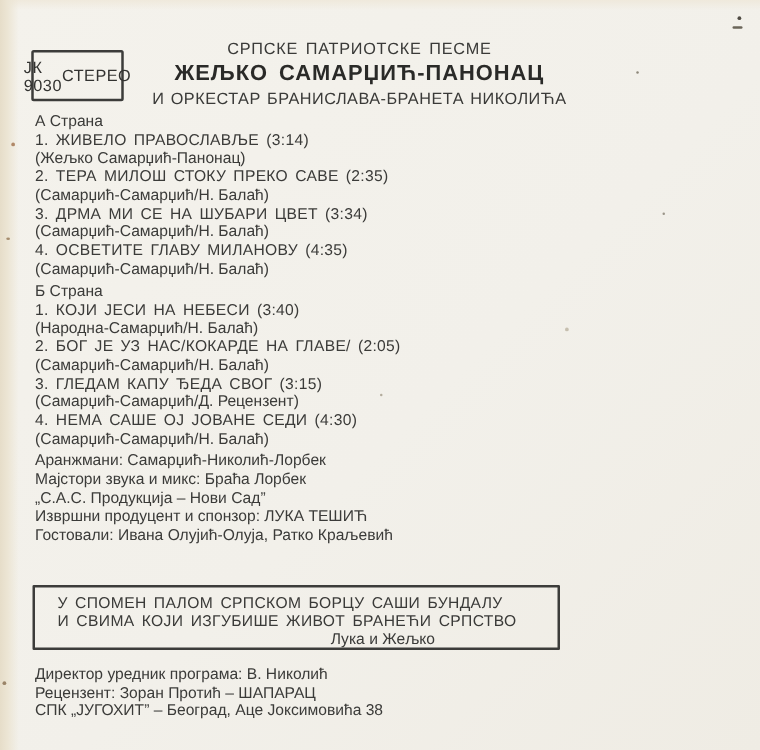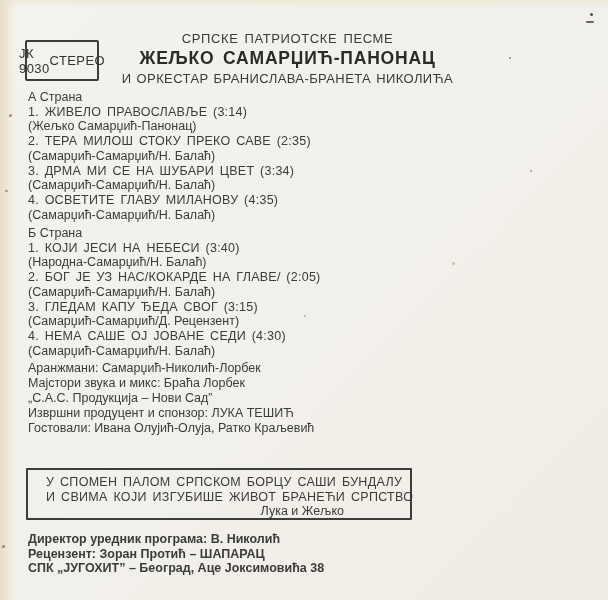--- a/index.html
+++ b/index.html
@@ -41,30 +41,30 @@
   .side-label{line-height:14.7px;}
   .track-title{letter-spacing:0.25px;word-spacing:2px;line-height:14.7px;white-space:nowrap;}
   .track-credit{line-height:14.7px;white-space:nowrap;}
 
   .side-a{top:90px;}
   .side-b{top:226px;}
   .credits{top:361px;}
   .credits .line{line-height:15px;}
 
   .dedication-box{
-    position:absolute;left:26px;top:468px;width:386px;height:52px;
+    position:absolute;left:26px;top:468px;width:422px;height:52px;
     border:2px solid #3c3c3a;border-radius:1px;
     padding:5px 0 0 18px;box-sizing:border-box;
     font-size:12.5px;color:#3a3a38;
   }
   .dedication-box .ded-line{line-height:14.5px;letter-spacing:0.3px;word-spacing:2px;white-space:nowrap;}
-  .dedication-box .ded-sign{line-height:14.5px;text-align:right;padding-right:66px;}
+  .dedication-box .ded-sign{line-height:14.5px;text-align:right;padding-right:98px;}
 
   .footer{top:532px;}
-  .footer .line{line-height:14.5px;font-weight:bold;}
+  .footer .line{line-height:14.5px;}
 </style>
 </head>
 <body>
 
 <div class="page">
   <div class="edge-top"></div>
   <div class="edge-left"></div>
 
   <div class="speck" style="left:590px;top:13px;width:3px;height:3px;background:#4f4b43;"></div>
   <div class="speck" style="left:586px;top:21px;width:8px;height:2px;border-radius:1px;background:#6b6559;"></div>

